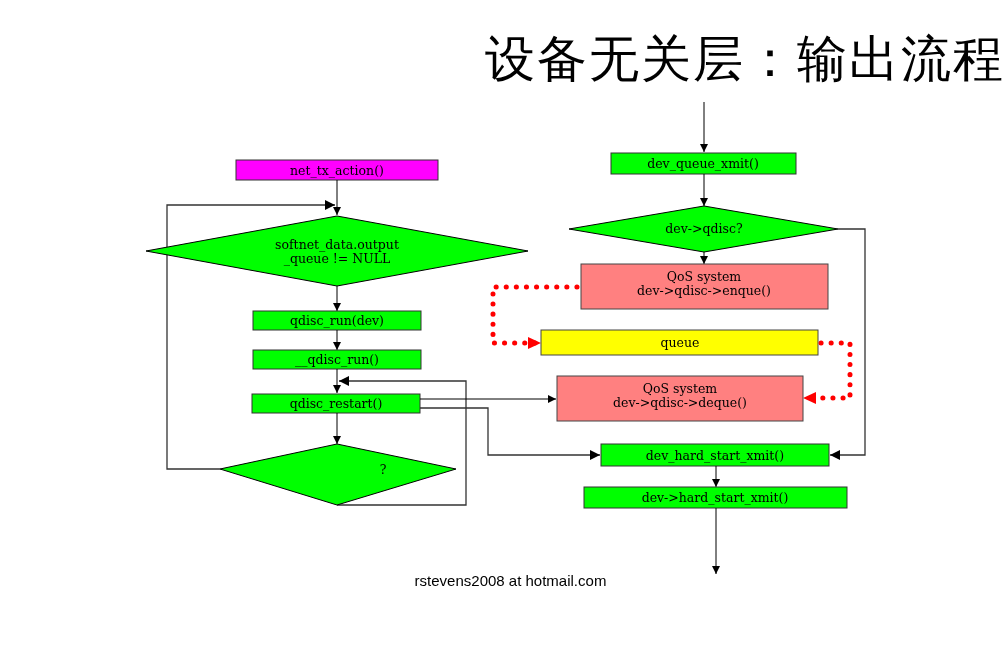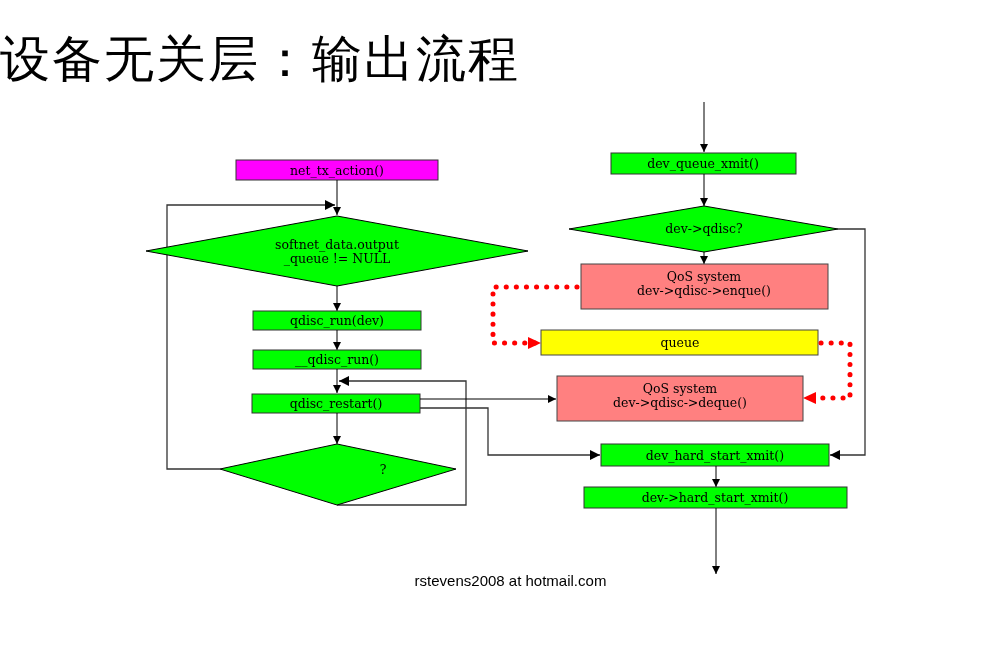--- a/index.html
+++ b/index.html
@@ -1,17 +1,17 @@
 <!DOCTYPE html>
 <html><head>
 <meta charset="utf-8">
 <style>
   html, body { margin:0; padding:0; background:#ffffff; }
   body { width:1005px; height:648px; position:relative; overflow:hidden; font-family:"DejaVu Serif", serif; }
-  .title { position:absolute; left:0; width:1005px; top:26px; text-align:left; font-size:50px; font-family:"DejaVu Serif", serif; color:#000; letter-spacing:2px; }
+  .title { position:absolute; left:0; width:1005px; top:26px; text-align:right; font-size:50px; font-family:"DejaVu Serif", serif; color:#000; letter-spacing:2px; }
   svg#diagram { position:absolute; left:0; top:0; }
   .footer { position:absolute; left:8px; width:1005px; top:572px; text-align:center; font-family:"Liberation Sans", sans-serif; font-size:15px; color:#000; }
   .nodetext { font-family:"DejaVu Serif", serif; font-size:12.5px; fill:#000; }
 </style>
 </head>
 <body>
 
 <div class="title">设备无关层：输出流程</div>
 
 <svg id="diagram" width="1005" height="648" viewBox="0 0 1005 648">

